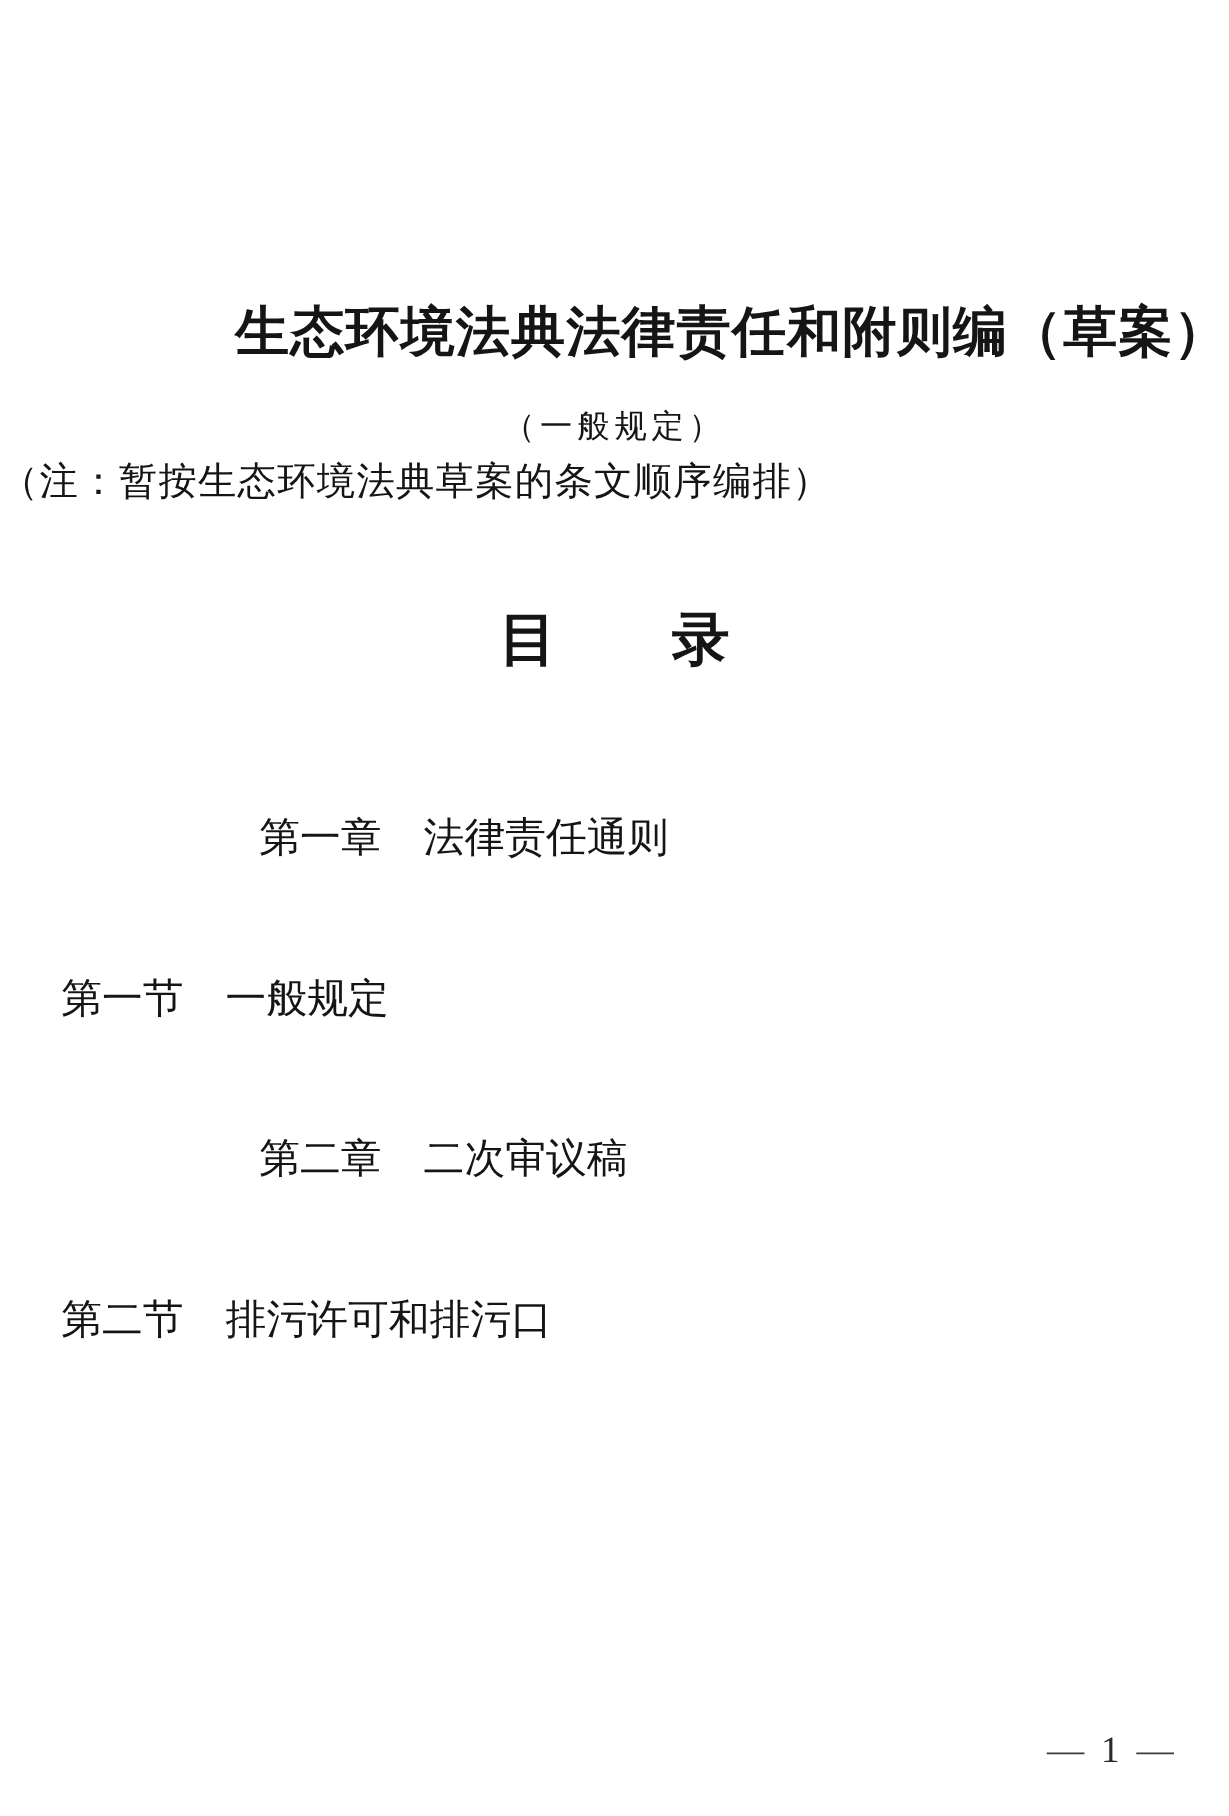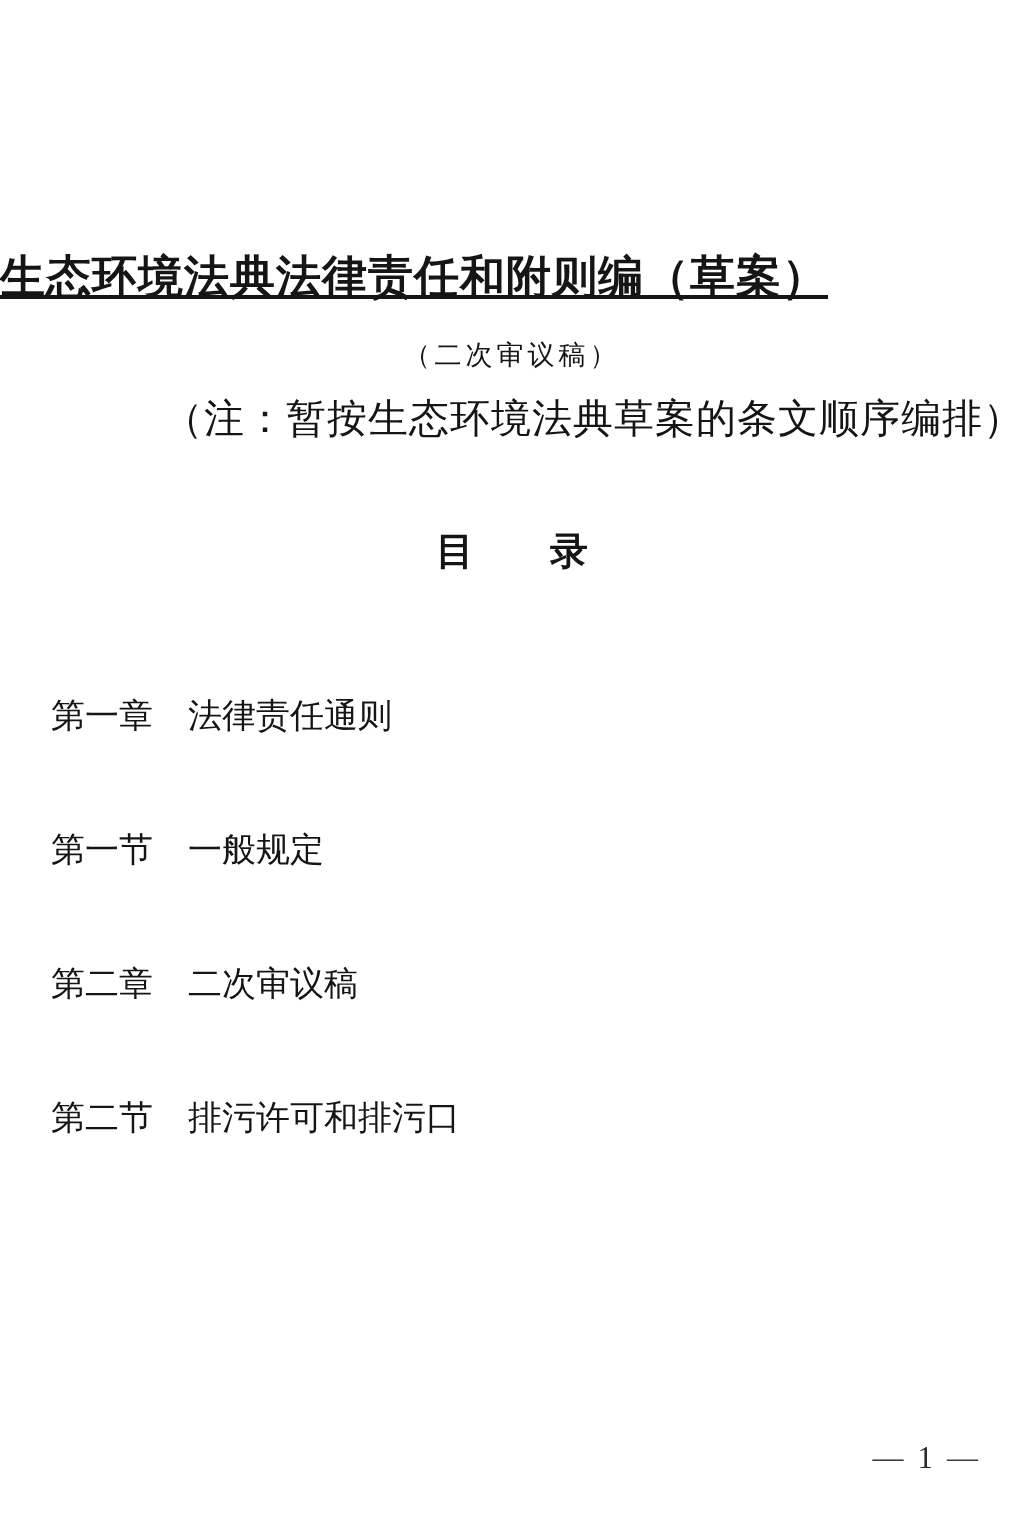--- a/index.html
+++ b/index.html
@@ -12,62 +12,61 @@
     position: relative;
     overflow: hidden;
   }
   .page {
     width: 100%;
     height: 100%;
     position: relative;
   }
   .doc-title {
     padding-top: 250px;
-    text-align: left;
+    text-align: right;
     font-size: 45px;
     font-weight: 700;
     letter-spacing: 1px;
     line-height: 54px;
     white-space: pre;
-    text-decoration: underline;
   }
   .doc-subtitle {
     margin-top: 36px;
     text-align: center;
     font-size: 27px;
     letter-spacing: 4px;
     line-height: 30px;
     white-space: pre;
   }
   .doc-note {
-    margin-top: 32px;
-    text-align: right;
-    font-size: 40px;
+    margin-top: 15px;
+    text-align: left;
+    font-size: 32px;
     letter-spacing: 1px;
     line-height: 33px;
     white-space: pre;
   }
   .toc-heading {
     margin-top: 96px;
     text-align: center;
-    font-size: 38px;
+    font-size: 48px;
     font-weight: 700;
     line-height: 40px;
     white-space: pre;
   }
   .toc {
     margin-top: 94px;
   }
   .toc-line {
     font-size: 34px;
     line-height: 34px;
     margin-bottom: 32px;
     white-space: pre;
   }
-  .toc-line.chapter { }
+  .toc-line.chapter { padding-left: 165px; }
   .toc-line.section { }
   .toc-label { margin-right: 35px; }
   .page-number {
     position: absolute;
     top: 1441px;
     right: 46px;
     font-size: 31px;
     line-height: 34px;
     display: flex;
     align-items: center;
@@ -76,21 +75,21 @@
   }
   .pn-dash { color: #3c3c3c; }
 </style>
 </head>
 <body>
 
 <div class="page">
 
   <div class="doc-title">生态环境法典法律责任和附则编（草案）</div>
 
-  <div class="doc-subtitle">（二次审议稿）</div>
+  <div class="doc-subtitle">（一般规定）</div>
 
   <div class="doc-note">（注：暂按生态环境法典草案的条文顺序编排）</div>
 
   <div class="toc-heading">目　　录</div>
 
   <div class="toc">
     <div class="toc-line chapter">
       <span class="toc-label">第一章</span><span>法律责任通则</span>
     </div>
     <div class="toc-line section">

